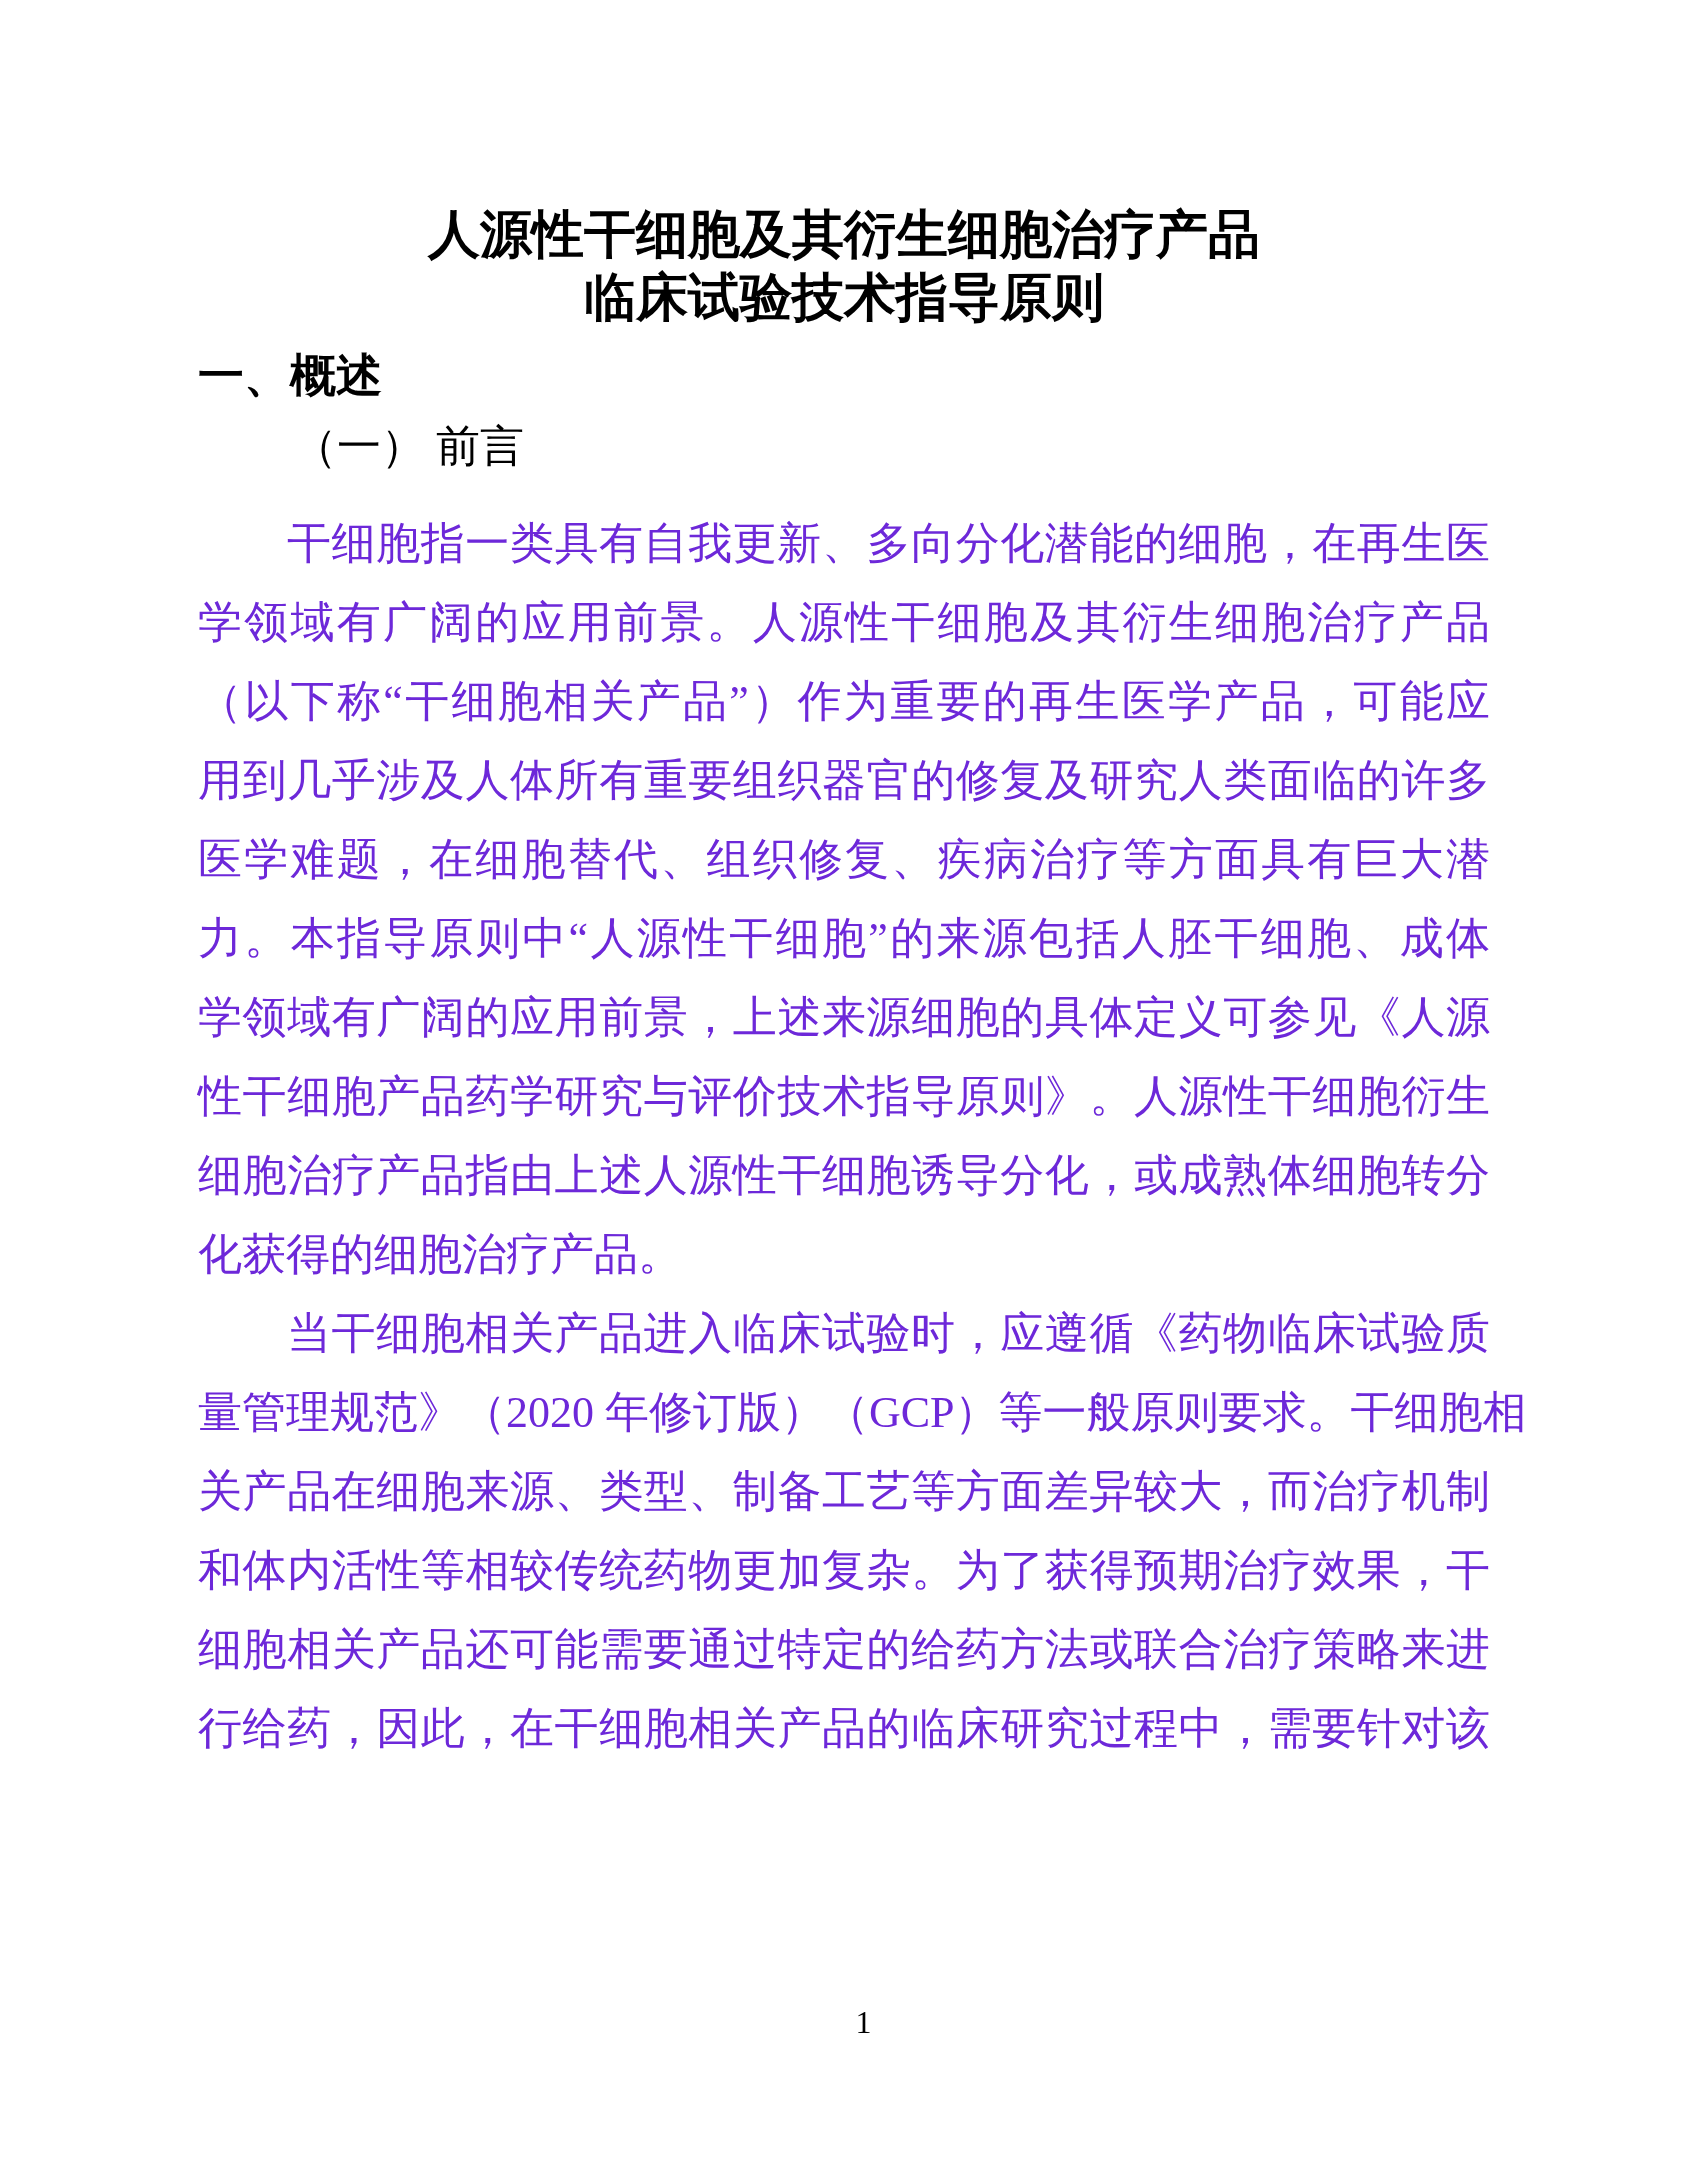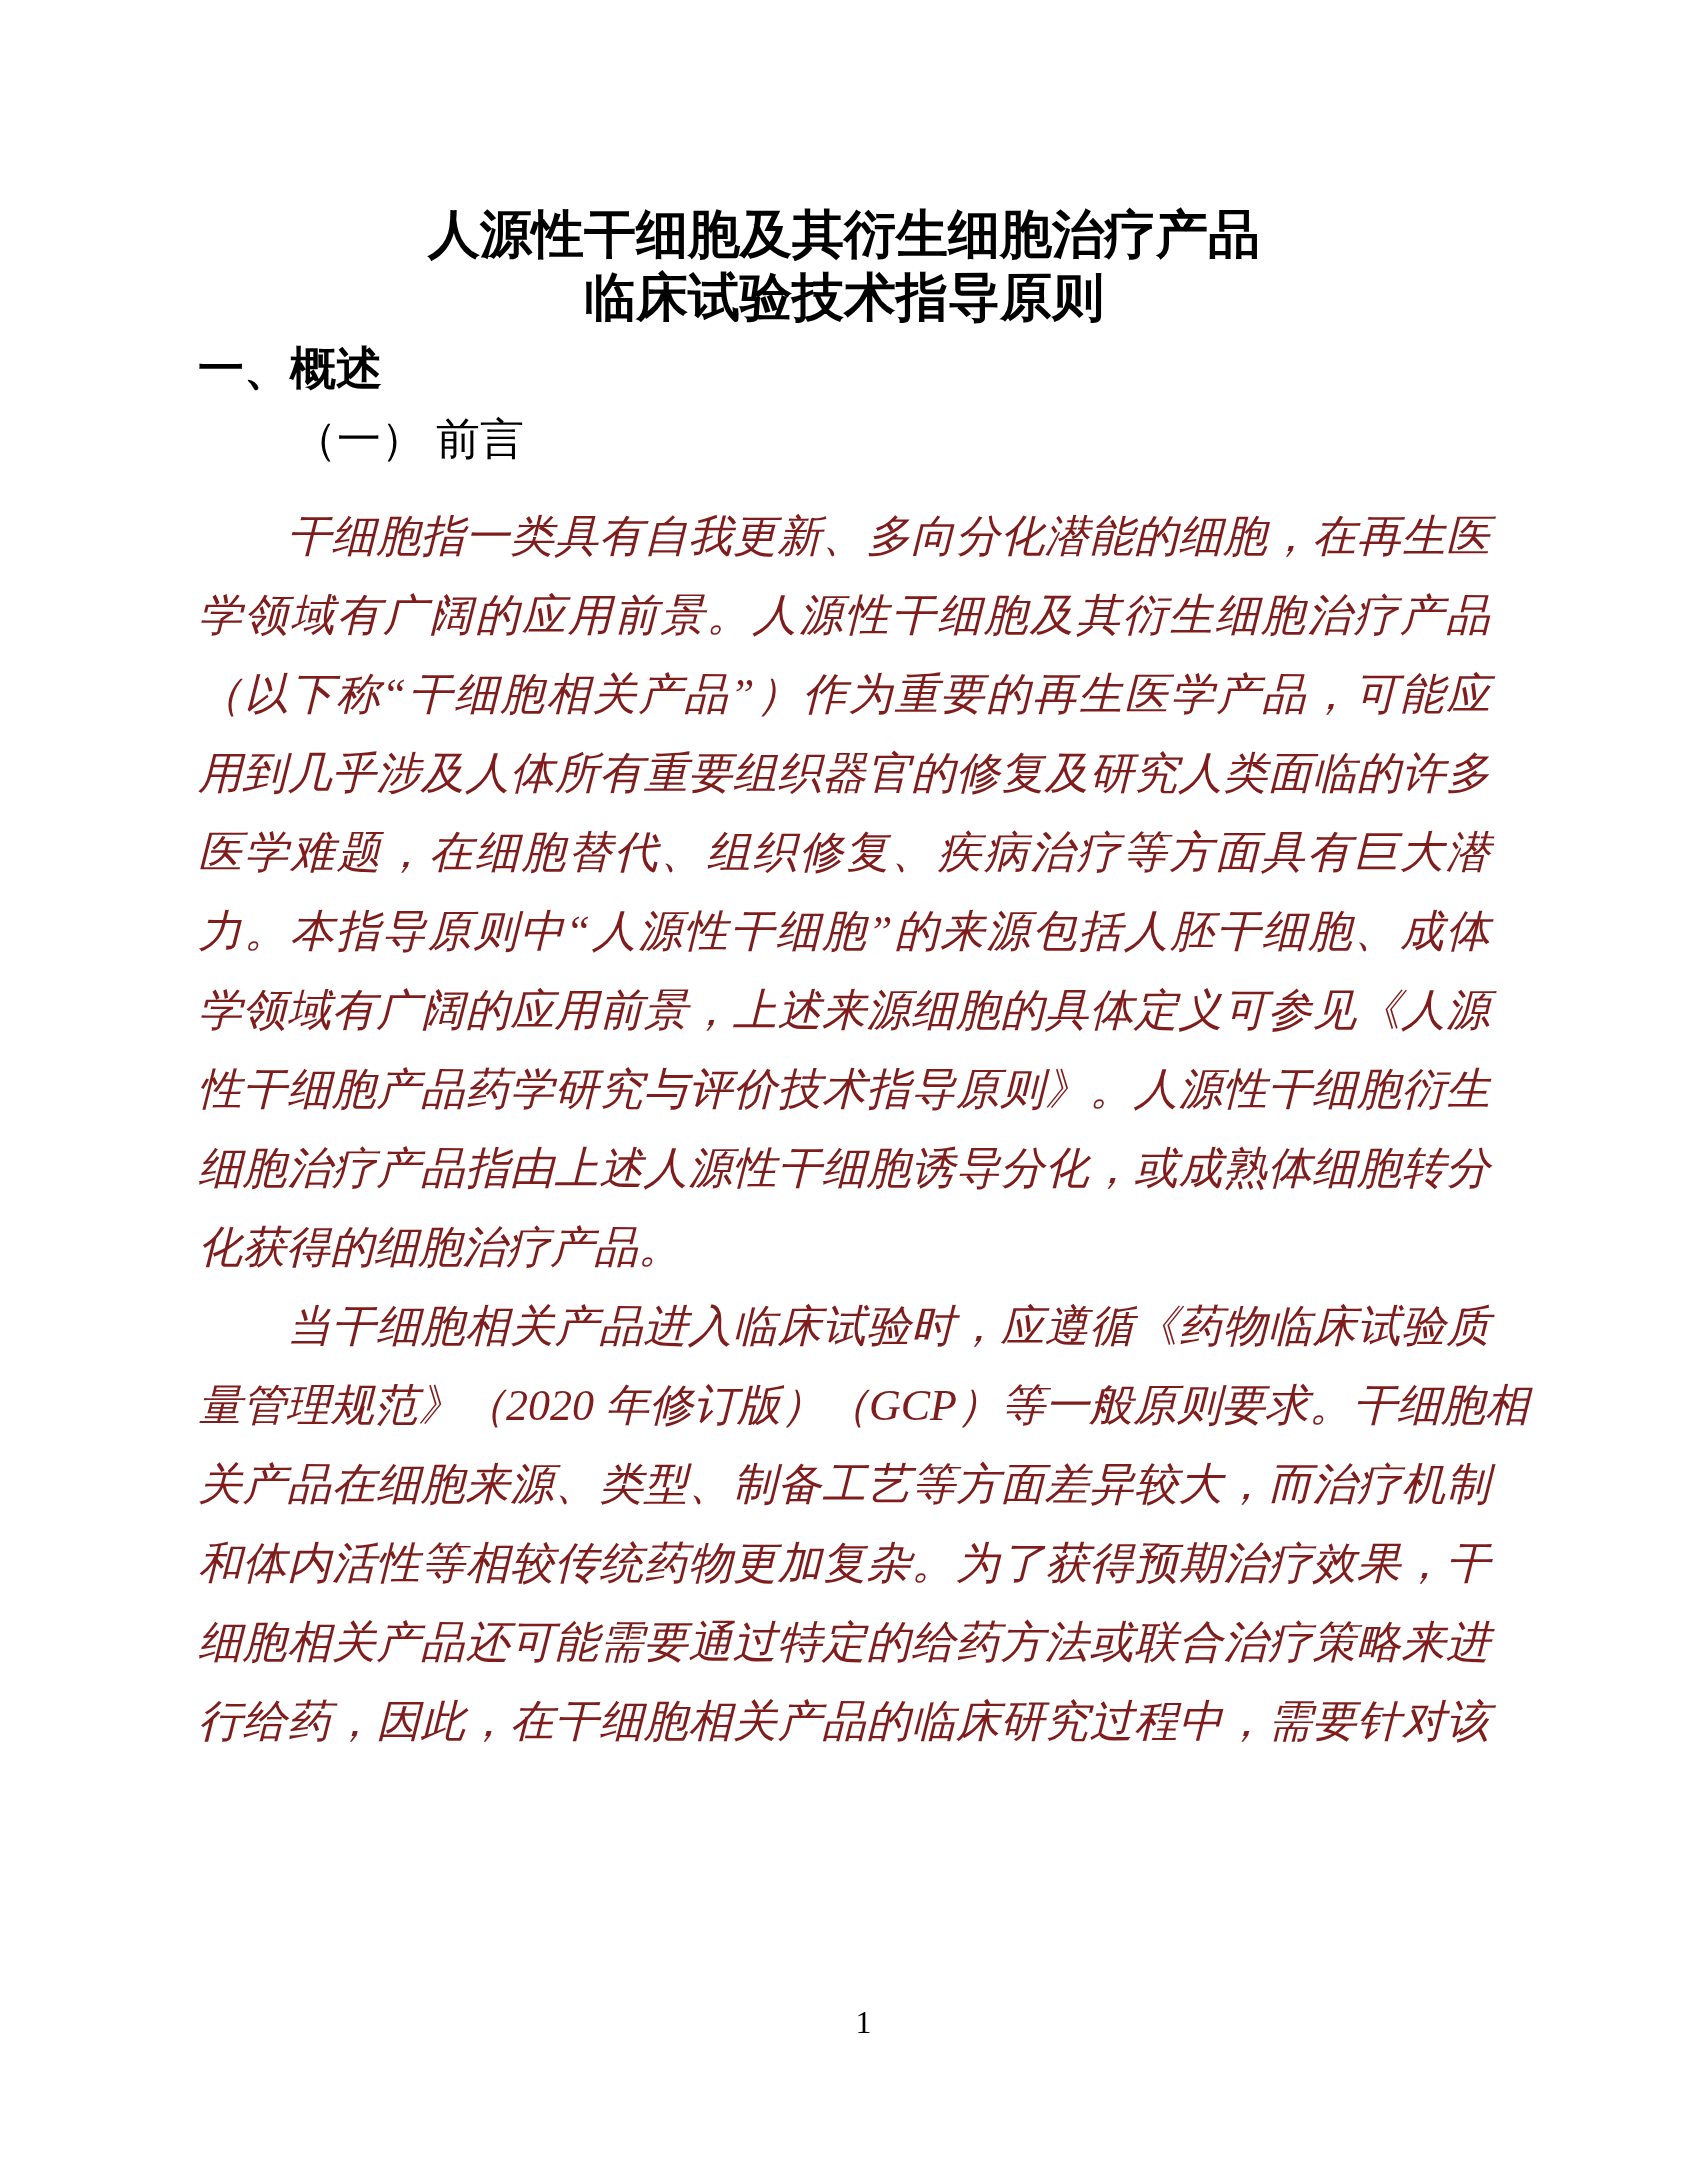--- a/index.html
+++ b/index.html
@@ -26,21 +26,21 @@
   .doc-title {
     text-align: center;
     font-weight: bold;
     font-size: 52px;
     line-height: 63px;
     color: #000000;
   }
   .doc-title.first { margin-top: 203px; }
   .doc-title.second { }
   .h1 {
-    margin-top: 14px;
+    margin-top: 21px;
     font-size: 46px;
     line-height: 51px;
     font-weight: bold;
     font-family: "Liberation Sans", "DejaVu Sans", sans-serif;
     color: #000000;
   }
   .h2 {
     margin-top: 20px;
     margin-left: 95px;
     font-size: 44px;
@@ -48,22 +48,21 @@
     color: #000000;
   }
   .bodytext { margin-top: 32px; }
   .line {
     height: 79px;
     line-height: 79px;
     font-size: 44px;
     text-align: justify;
     text-align-last: justify;
     white-space: nowrap;
-    color: #7f1d1d;
-    font-style: italic;
+    color: #6d28d9;
   }
   .line.indent { padding-left: 89px; }
   .line.para-end {
     text-align: center;
     text-align-last: left;
   }
   .pageno {
     position: absolute;
     left: 0;
     top: 1996px;

